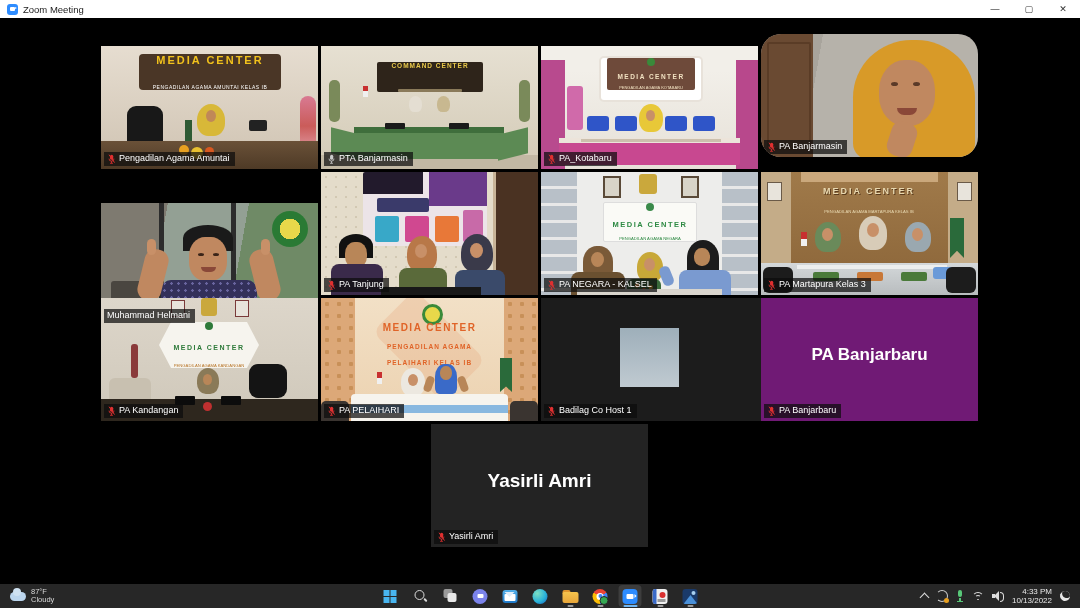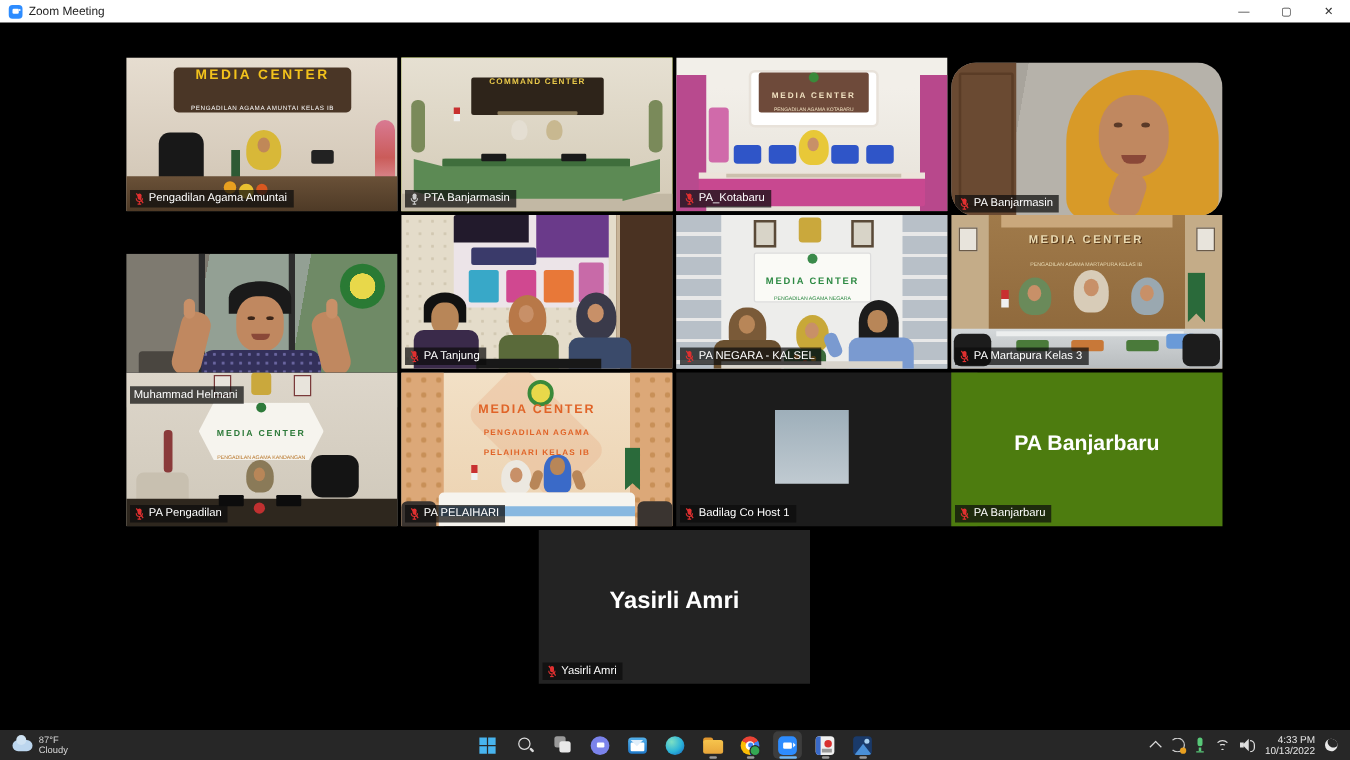--- a/index.html
+++ b/index.html
@@ -145,21 +145,21 @@
   <div class="nlabel">
     <svg width="9" height="10" viewBox="0 0 12 14">
         <rect x="4" y="1" width="4.4" height="7" rx="2.2" fill="#e03030"></rect>
         <path d="M2.5 6.5a3.5 3.5 0 0 0 7 0M6 10v2.5M4 13h4" stroke="#e03030" stroke-width="1.2" fill="none"></path>
         <path d="M2.6 1l7.6 11" stroke="#e03030" stroke-width="1.4"></path>
       </svg>
     <span>PA_Kotabaru</span>
   </div>
 </div>
 
-<div class="tile" style="left:761px;top:50px;border-radius:20px;">
+<div class="tile" style="left:761px;top:34px;border-radius:20px;">
   <div class="abs" style="inset:0;background:linear-gradient(100deg,#a8a49c 0 26%,#b6b2aa 26% 100%);">
     <div class="abs" style="left:0;top:0;width:52px;height:123px;background:#6a4a32;"></div>
     <div class="abs" style="left:6px;top:8px;width:40px;height:104px;border:2px solid #5a3c26;border-radius:2px;"></div>
     <div class="abs" style="left:92px;top:6px;width:122px;height:120px;background:#d89a28;border-radius:48% 48% 14% 14%;"></div>
     <div class="abs" style="left:118px;top:26px;width:56px;height:66px;background:#c08860;border-radius:46%;"></div>
     <div class="abs" style="left:130px;top:48px;width:7px;height:4px;background:#5a3a28;border-radius:50%;"></div>
     <div class="abs" style="left:152px;top:48px;width:7px;height:4px;background:#5a3a28;border-radius:50%;"></div>
     <div class="abs" style="left:136px;top:74px;width:20px;height:7px;background:#8a4838;border-radius:0 0 9px 9px;"></div>
     <div class="abs" style="left:128px;top:88px;width:26px;height:35px;background:#c08860;border-radius:10px;transform:rotate(18deg);"></div>
   </div>
@@ -318,21 +318,21 @@
     <div class="abs" style="left:74px;bottom:16px;width:20px;height:9px;background:#0c0c0c;border-radius:1px;"></div>
     <div class="abs" style="left:120px;bottom:16px;width:20px;height:9px;background:#0c0c0c;border-radius:1px;"></div>
     <div class="abs" style="left:102px;bottom:10px;width:9px;height:9px;background:#c03030;border-radius:50%;"></div>
   </div>
   <div class="nlabel">
     <svg width="9" height="10" viewBox="0 0 12 14">
         <rect x="4" y="1" width="4.4" height="7" rx="2.2" fill="#e03030"></rect>
         <path d="M2.5 6.5a3.5 3.5 0 0 0 7 0M6 10v2.5M4 13h4" stroke="#e03030" stroke-width="1.2" fill="none"></path>
         <path d="M2.6 1l7.6 11" stroke="#e03030" stroke-width="1.4"></path>
       </svg>
-    <span>PA Pengadilan</span>
+    <span>PA Kandangan</span>
   </div>
 </div>
 
 <div class="tile" style="left:321px;top:298px;">
   <div class="abs" style="inset:0;background:linear-gradient(#f2e0c6,#ecd2b0);">
     <div class="abs" style="left:0;top:0;width:34px;height:123px;background:#dca878;background-image:radial-gradient(#c89058 2px,transparent 2.5px);background-size:12px 12px;"></div>
     <div class="abs" style="right:0;top:0;width:34px;height:123px;background:#dca878;background-image:radial-gradient(#c89058 2px,transparent 2.5px);background-size:12px 12px;"></div>
     <div class="abs" style="left:58px;top:18px;width:100px;height:60px;background:#e8b088;transform:rotate(45deg);opacity:.35;border-radius:10px;"></div>
     <div class="abs" style="left:101px;top:6px;width:15px;height:15px;border-radius:50%;border:3px solid #3a8a3a;background:#e8d84a;"></div>
     <div class="abs sign" style="left:40px;top:24px;width:137px;height:44px;">
@@ -368,21 +368,21 @@
   <div class="nlabel">
     <svg width="9" height="10" viewBox="0 0 12 14">
         <rect x="4" y="1" width="4.4" height="7" rx="2.2" fill="#e03030"></rect>
         <path d="M2.5 6.5a3.5 3.5 0 0 0 7 0M6 10v2.5M4 13h4" stroke="#e03030" stroke-width="1.2" fill="none"></path>
         <path d="M2.6 1l7.6 11" stroke="#e03030" stroke-width="1.4"></path>
       </svg>
     <span>Badilag Co Host 1</span>
   </div>
 </div>
 
-<div class="tile" style="left:761px;top:298px;background:#4d7c0f;">
+<div class="tile" style="left:761px;top:298px;background:#701a75;">
   <div class="ctext" style="font-size:17px;">PA Banjarbaru</div>
   <div class="nlabel">
     <svg width="9" height="10" viewBox="0 0 12 14">
         <rect x="4" y="1" width="4.4" height="7" rx="2.2" fill="#e03030"></rect>
         <path d="M2.5 6.5a3.5 3.5 0 0 0 7 0M6 10v2.5M4 13h4" stroke="#e03030" stroke-width="1.2" fill="none"></path>
         <path d="M2.6 1l7.6 11" stroke="#e03030" stroke-width="1.4"></path>
       </svg>
     <span>PA Banjarbaru</span>
   </div>
 </div>

